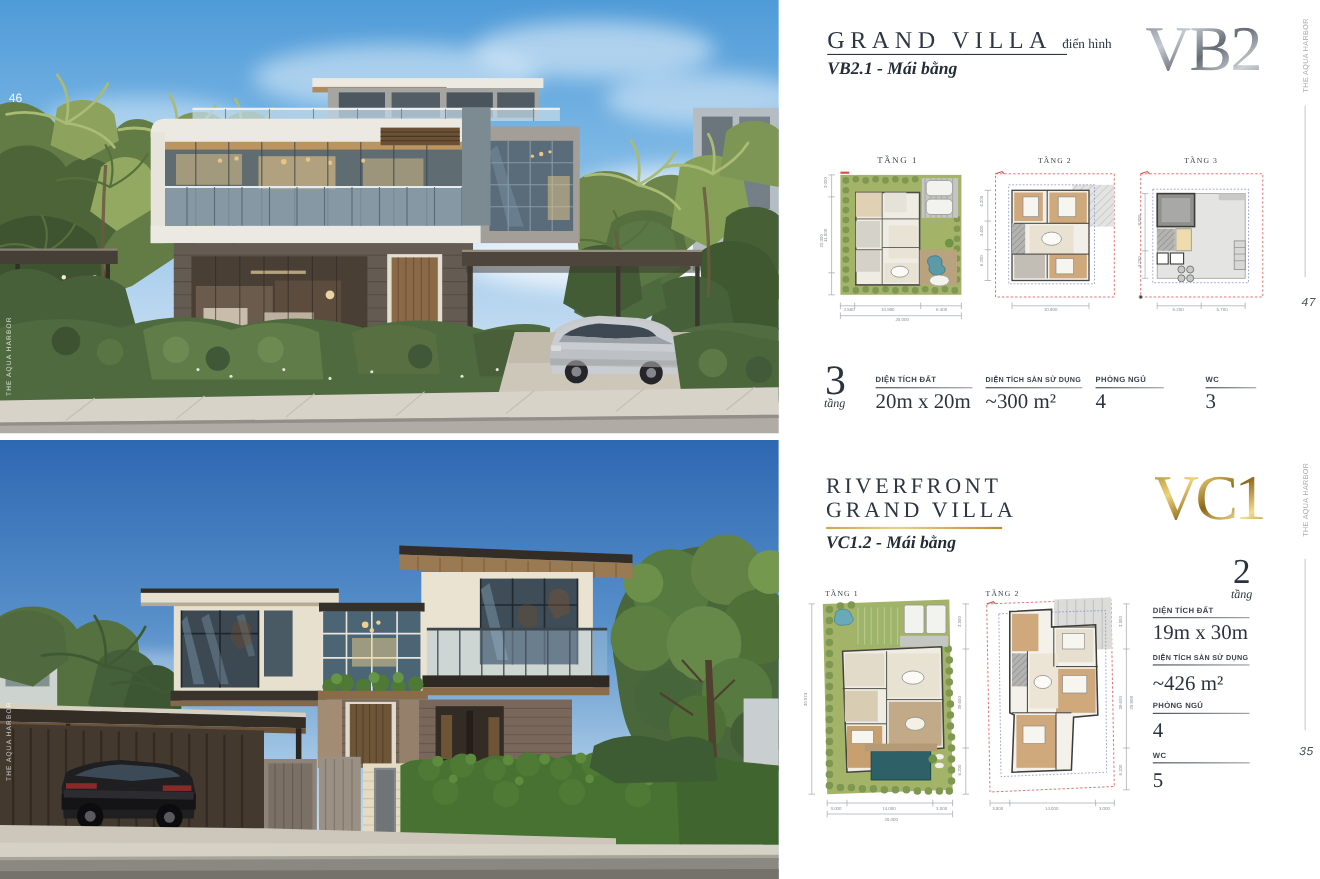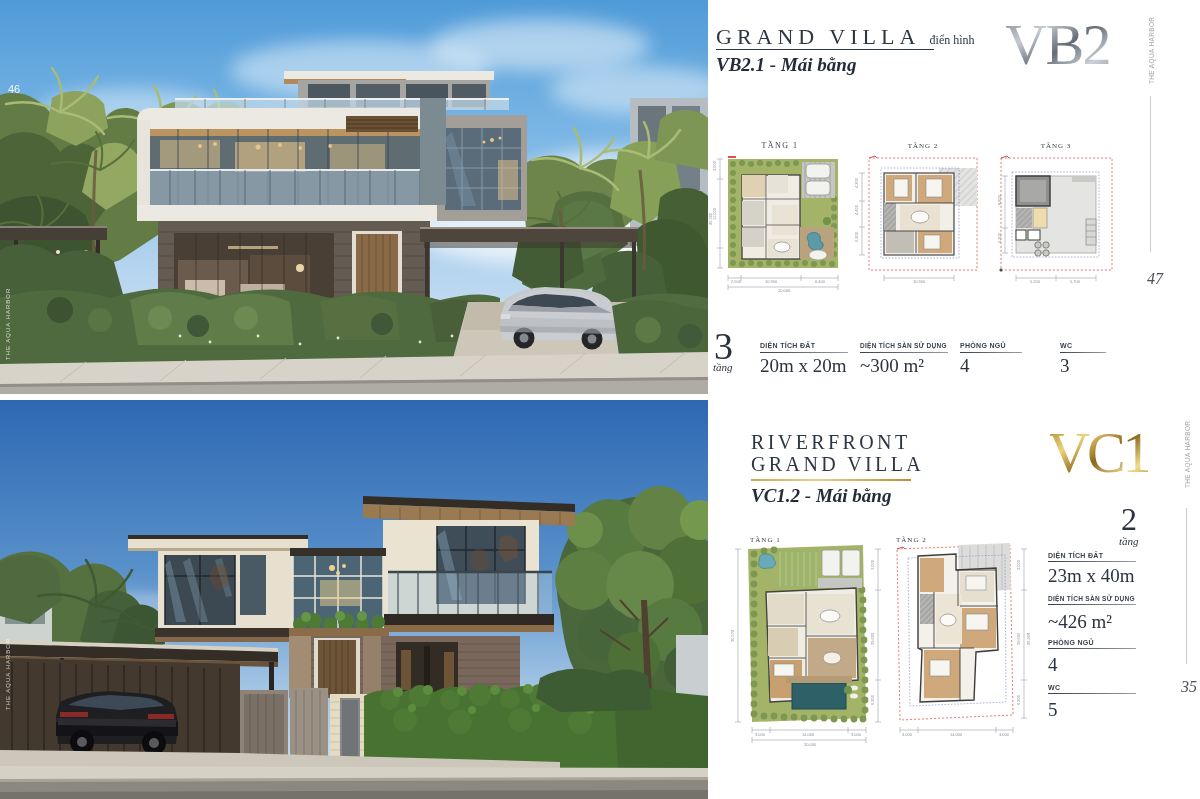--- a/index.html
+++ b/index.html
@@ -3,23 +3,23 @@
 <meta charset="utf-8">
 <style>
   html,body{margin:0;padding:0;}
   body{width:1200px;height:799px;background:#ffffff;font-family:"Liberation Sans",sans-serif;overflow:hidden;}
   #page{position:relative;width:1200px;height:799px;background:#fff;}
   .abs{position:absolute;}
   .serif{font-family:"Liberation Serif",serif;}
   
   .title1{font-family:"Liberation Serif",serif;color:#2d3643;font-size:22px;letter-spacing:5px;font-weight:400;white-space:nowrap;}
   .title1 small{font-size:12px;letter-spacing:0px;}
-  .sub1{font-family:"Liberation Serif",serif;color:#232c38;font-size:19px;font-style:italic;font-weight:700;}
+  .sub1{font-family:"Liberation Serif",serif;color:#232c38;font-size:16px;font-style:italic;font-weight:700;}
   .vtext{font-size:6.5px;letter-spacing:0.35px;color:#a9aab0;white-space:nowrap;}
-  .pagenum{font-family:Liberation Serif, serif;font-style:italic;color:#4a4f58;font-size:16px;}
+  .pagenum{font-family:Liberation Mono, monospace;font-style:italic;color:#4a4f58;font-size:11px;}
   .lbl{font-size:7px;letter-spacing:0.3px;color:#39414d;font-weight:bold;white-space:nowrap;}
   .val{font-family:"Liberation Serif",serif;color:#2b333f;font-size:19px;}
   .uline{height:1px;background:linear-gradient(90deg,#3a4048,#9a9da3);}
   .planlbl{font-family:"Liberation Serif",serif;font-size:8px;letter-spacing:1.5px;color:#3a414c;}
 </style>
 </head>
 <body>
 <div id="page">
 
   <svg class="abs" style="left:0;top:0" width="708" height="394" viewBox="0 0 708 394">
@@ -628,21 +628,21 @@
 
     <polygon points="0,350 240,353 560,362 560,374 0,376" fill="#ccc7ba"></polygon>
     <polygon points="0,366 708,368 708,379 0,381" fill="#d6d1c5"></polygon>
     <polygon points="0,379 708,377 708,382 0,384" fill="#a8a49a"></polygon>
     <polygon points="0,382 708,380 708,399 0,399" fill="#8b8781"></polygon>
     <polygon points="0,392 708,390 708,399 0,399" fill="#75716b"></polygon>
 
     <text x="10" y="310" fill="#ffffff" font-size="6" letter-spacing="1" opacity="0.7" transform="rotate(-90 10 310)" font-family="Liberation Sans,sans-serif">THE AQUA HARBOR</text>
   </svg>
 
-  <div class="abs" id="panel1" style="left:672px;top:0;width:492px;height:400px;">
+  <div class="abs" id="panel1" style="left:708px;top:0;width:492px;height:400px;">
     <div class="abs title1" style="left:44px;top:24px;">GRAND VILLA <small>điển hình</small></div>
     <div class="abs" style="left:44px;top:49px;width:218px;height:1px;background:#2d3643;"></div>
     <div class="abs sub1" style="left:44px;top:54px;">VB2.1 - Mái bằng</div>
     <svg class="abs" style="left:334px;top:25px;" width="115" height="42" viewBox="0 0 115 42">
       <defs>
           <linearGradient id="silv" x1="0" y1="0" x2="1" y2="1">
         <stop offset="0" stop-color="#7e858f"></stop>
             <stop offset="0.3" stop-color="#c6cbd3"></stop>
         <stop offset="0.55" stop-color="#646b74"></stop>
             <stop offset="0.8" stop-color="#cdd2d8"></stop>
@@ -1069,21 +1069,21 @@
           <text x="312" y="175" transform="rotate(-90 312 175)">6.200</text>
           <text x="322" y="115" transform="rotate(-90 322 115)">26.908</text>
         </g>
       </g>
     </svg>
 
     <div class="abs serif" style="left:413px;top:106px;font-size:32px;line-height:27px;color:#2b333f;">2</div>
     <div class="abs serif" style="left:411px;top:135px;font-size:11px;font-style:italic;color:#2b333f;">tầng</div>
     <div class="abs lbl" style="left:340px;top:152px;">DIỆN TÍCH ĐẤT</div>
     <div class="abs uline" style="left:340px;top:161px;width:88px;"></div>
-    <div class="abs val" style="left:340px;top:165px;">23m x 40m</div>
+    <div class="abs val" style="left:340px;top:165px;">19m x 30m</div>
     <div class="abs lbl" style="left:340px;top:195px;font-size:6.5px;">DIỆN TÍCH SÀN SỬ DỤNG</div>
     <div class="abs uline" style="left:340px;top:204px;width:88px;"></div>
     <div class="abs val" style="left:340px;top:211px;font-family:Liberation Serif, serif;">~426 m²</div>
     <div class="abs lbl" style="left:340px;top:239px;">PHÒNG NGỦ</div>
     <div class="abs uline" style="left:340px;top:248px;width:88px;"></div>
     <div class="abs val" style="left:340px;top:254px;">4</div>
     <div class="abs lbl" style="left:340px;top:284px;">WC</div>
     <div class="abs uline" style="left:340px;top:293px;width:88px;"></div>
     <div class="abs val" style="left:340px;top:299px;">5</div>
   </div>

